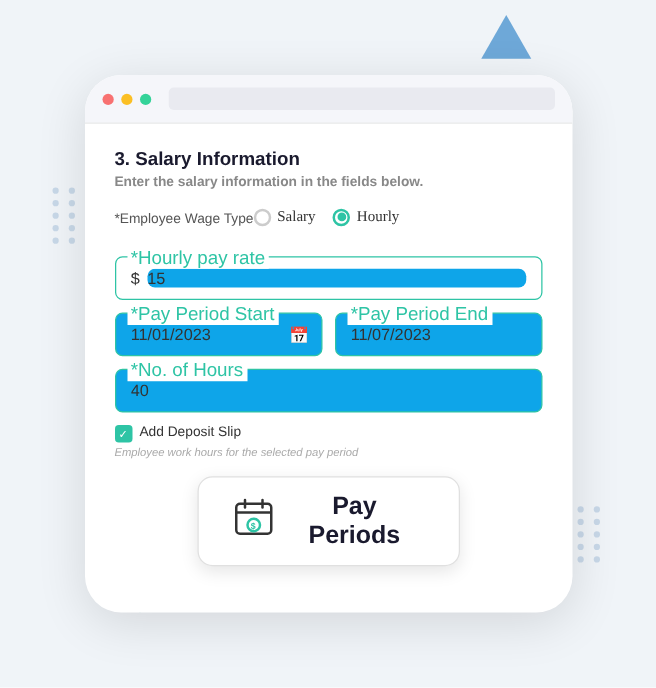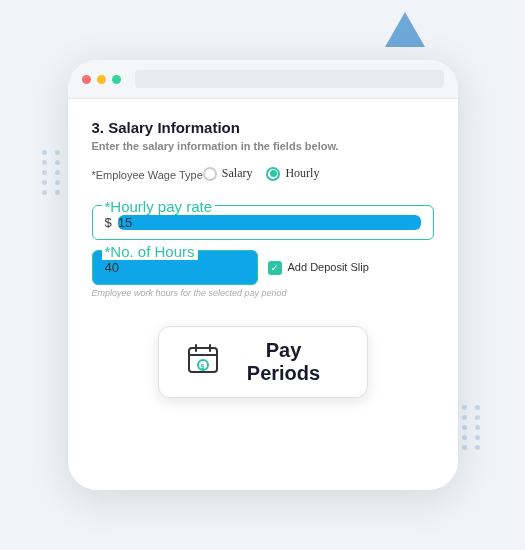--- a/index.html
+++ b/index.html
@@ -266,21 +266,21 @@
 
     .pay-periods-btn {
       display: flex;
       align-items: center;
       justify-content: center;
       gap: 10px;
       background: #fff;
       border: 1px solid #e0e0e0;
       border-radius: 12px;
       padding: 12px 28px;
-      margin: 28px auto 0 auto;
+      margin: 14px auto 0 auto;
       width: 210px;
       box-shadow: 0 4px 14px rgba(0,0,0,0.10);
       cursor: pointer;
     }
 
     .pay-periods-icon {
       font-size: 26px;
     }
 
     .pay-periods-label {
@@ -381,22 +381,35 @@
     </div>
 
     <div class="input-field-wrap">
       <span class="input-floating-label">*Hourly pay rate</span>
       <div style="display:flex; align-items:center; border: 1.5px solid #2ec4a5; border-radius: 6px; padding: 9px 12px; background:#fff;">
         <span style="font-size:13px;color:#333;margin-right:6px;">$</span>
         <input type="text" class="text-input" style="border: none; padding: 0px; font-size: 13px;" value="15">
       </div>
     </div>
 
-
-    <div style="display:grid; grid-template-columns: 1fr 1fr; gap: 10px; margin-top:10px; align-items:center;">
+    <div class="two-col">
+      <div class="input-field-wrap" style="margin-bottom:0;">
+        <span class="input-floating-label">*Pay Period Start</span>
+        <div style="position:relative;">
+          <input type="text" class="text-input" style="padding-right: 28px;" value="11/01/2023">
+          <span class="calendar-icon-wrap">📅</span>
+        </div>
+      </div>
+      <div class="input-field-wrap" style="margin-bottom:0;">
+        <span class="input-floating-label">*Pay Period End</span>
+        <input type="text" class="text-input" value="11/07/2023" style="">
+      </div>
+    </div>
+
+    <div style="display:grid; grid-template-columns: 1fr; gap: 10px; margin-top:10px; align-items:center;">
       <div class="input-field-wrap" style="margin-bottom:0;">
         <span class="input-floating-label">*No. of Hours</span>
         <input type="text" class="text-input" value="40" style="">
       </div>
       <div class="checkbox-row">
         <div class="checkbox-box"></div>
         <span>Add Deposit Slip</span>
       </div>
     </div>
 

